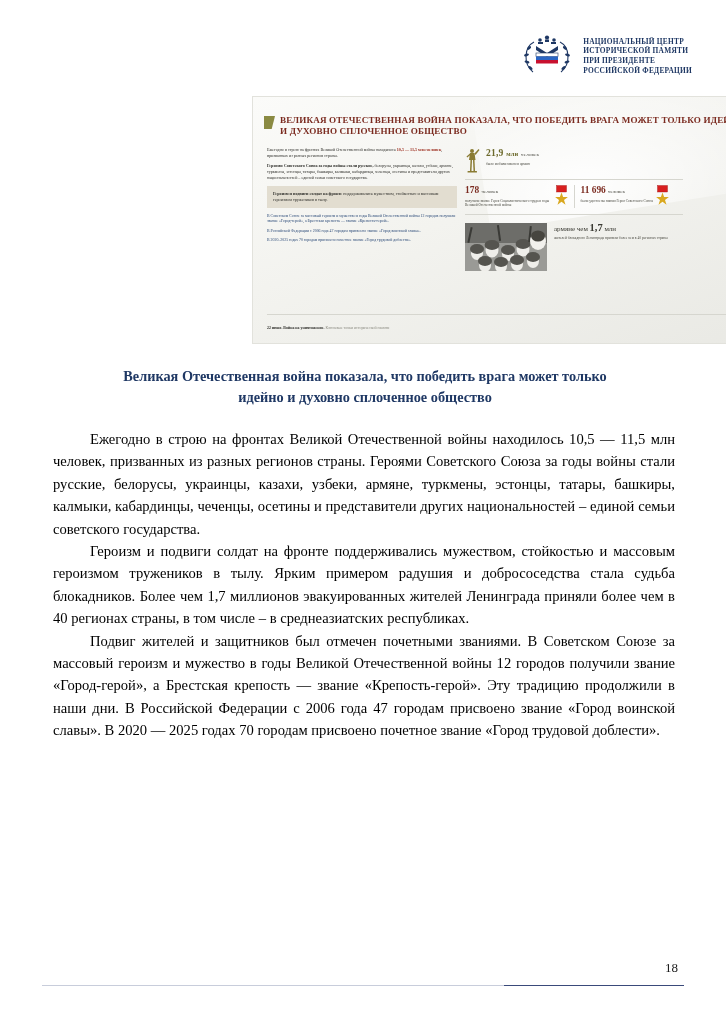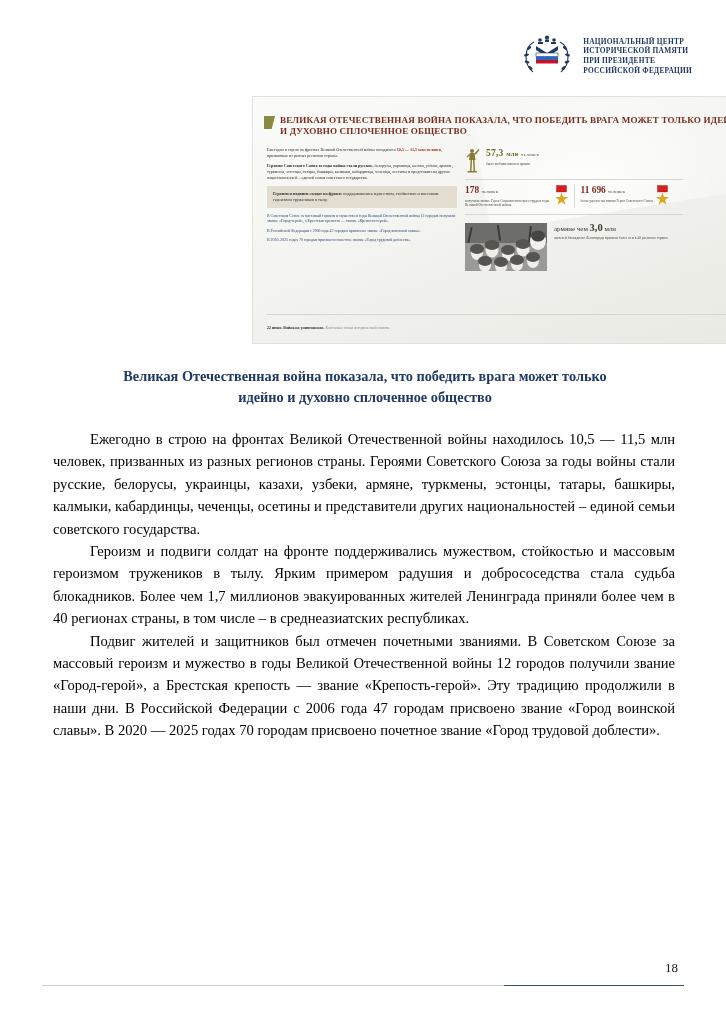--- a/index.html
+++ b/index.html
@@ -393,21 +393,21 @@
             <path d="M10 12 h9 l2 14 h-13 z"></path>
             <path d="M11 26 h3 l-1 22 h-3 z"></path>
             <path d="M16 26 h3 l1 22 h-3 z"></path>
             <path d="M19 13 l8 -9 l2 2 l-8 10 z"></path>
             <path d="M10 13 l-7 6 l1.6 2 l7 -6 z"></path>
             <rect x="5" y="48" width="19" height="3.2" rx="1"></rect>
           </g>
         </svg>
         <div>
           <div class="stat-big">
-            <span>57,3</span>
+            <span>21,9</span>
             <span class="unit">млн</span>
             <span class="word">человек</span>
           </div>
           <div class="stat-sub">было мобилизовано в армию</div>
         </div>
       </div>
 
       <div class="stat-divider"></div>
 
       <div class="medal-pair">
@@ -473,21 +473,21 @@
               <rect x="33" y="2" width="2" height="16" transform="rotate(-8 34 10)"></rect>
               <rect x="64" y="3" width="2" height="16" transform="rotate(6 65 11)"></rect>
             </g>
             <ellipse cx="73" cy="18" rx="8" ry="9" fill="#f2f1ed"></ellipse>
             <ellipse cx="73" cy="13" rx="7" ry="5.5" fill="#46453f"></ellipse>
           </svg>
         </div>
         <div>
           <div class="blokada-big">
             <span>армяне чем</span>
-            <span class="num">3,0</span>
+            <span class="num">1,7</span>
             <span>млн</span>
           </div>
           <div class="blokada-sub">жителей блокадного Ленинграда приняли более чем в 40 регионах страны</div>
         </div>
       </div>
     </div>
 
     <div class="slide-footer">
       <div class="slide-footer-text">
         <span class="ftb">22 июня. Война на уничтожение.</span><span class="ftg"> Ключевые точки исторической памяти</span>

